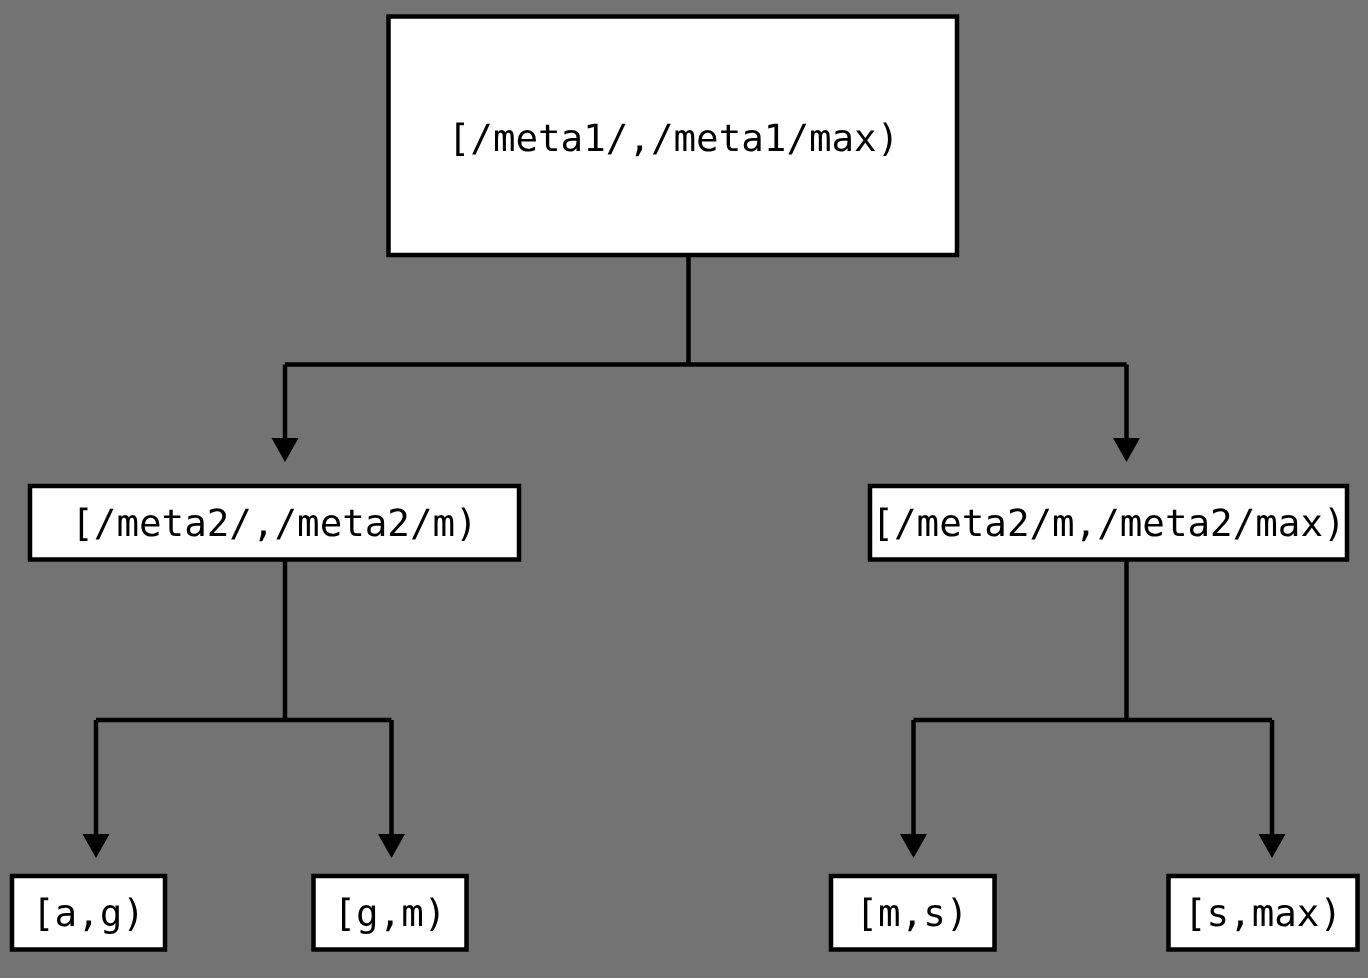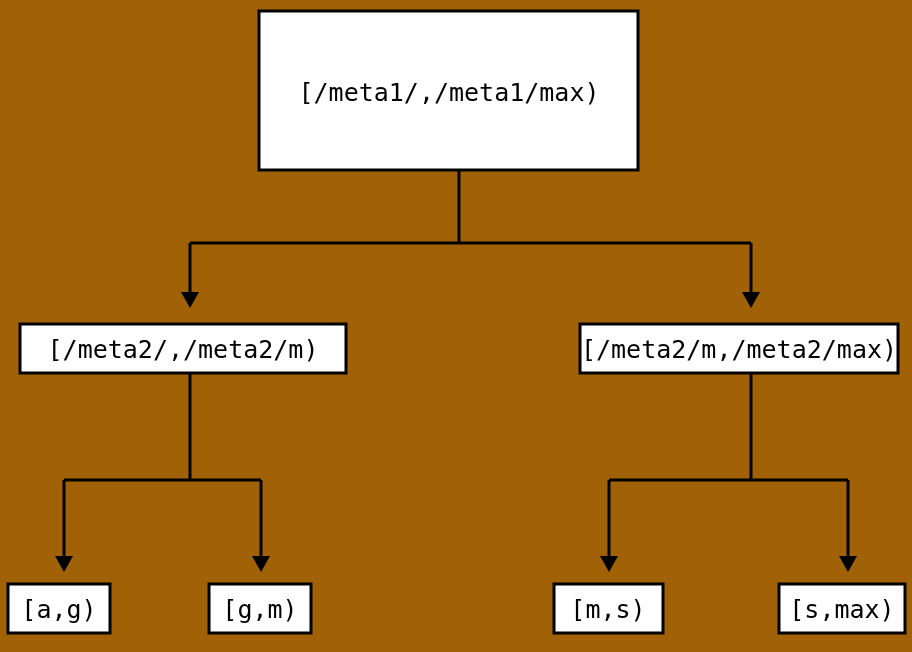--- a/index.html
+++ b/index.html
@@ -10,21 +10,21 @@
   body {
     width: 912px;
     height: 652px;
     font-family: "DejaVu Sans Mono", "Liberation Mono", monospace;
     overflow: hidden;
   }
   #diagram-root {
     position: relative;
     width: 912px;
     height: 652px;
-    background: #a16207;
+    background: #737373;
   }
   svg.tree-canvas {
     position: absolute;
     top: 0;
     left: 0;
     width: 912px;
     height: 652px;
     display: block;
   }
   .node-box {

